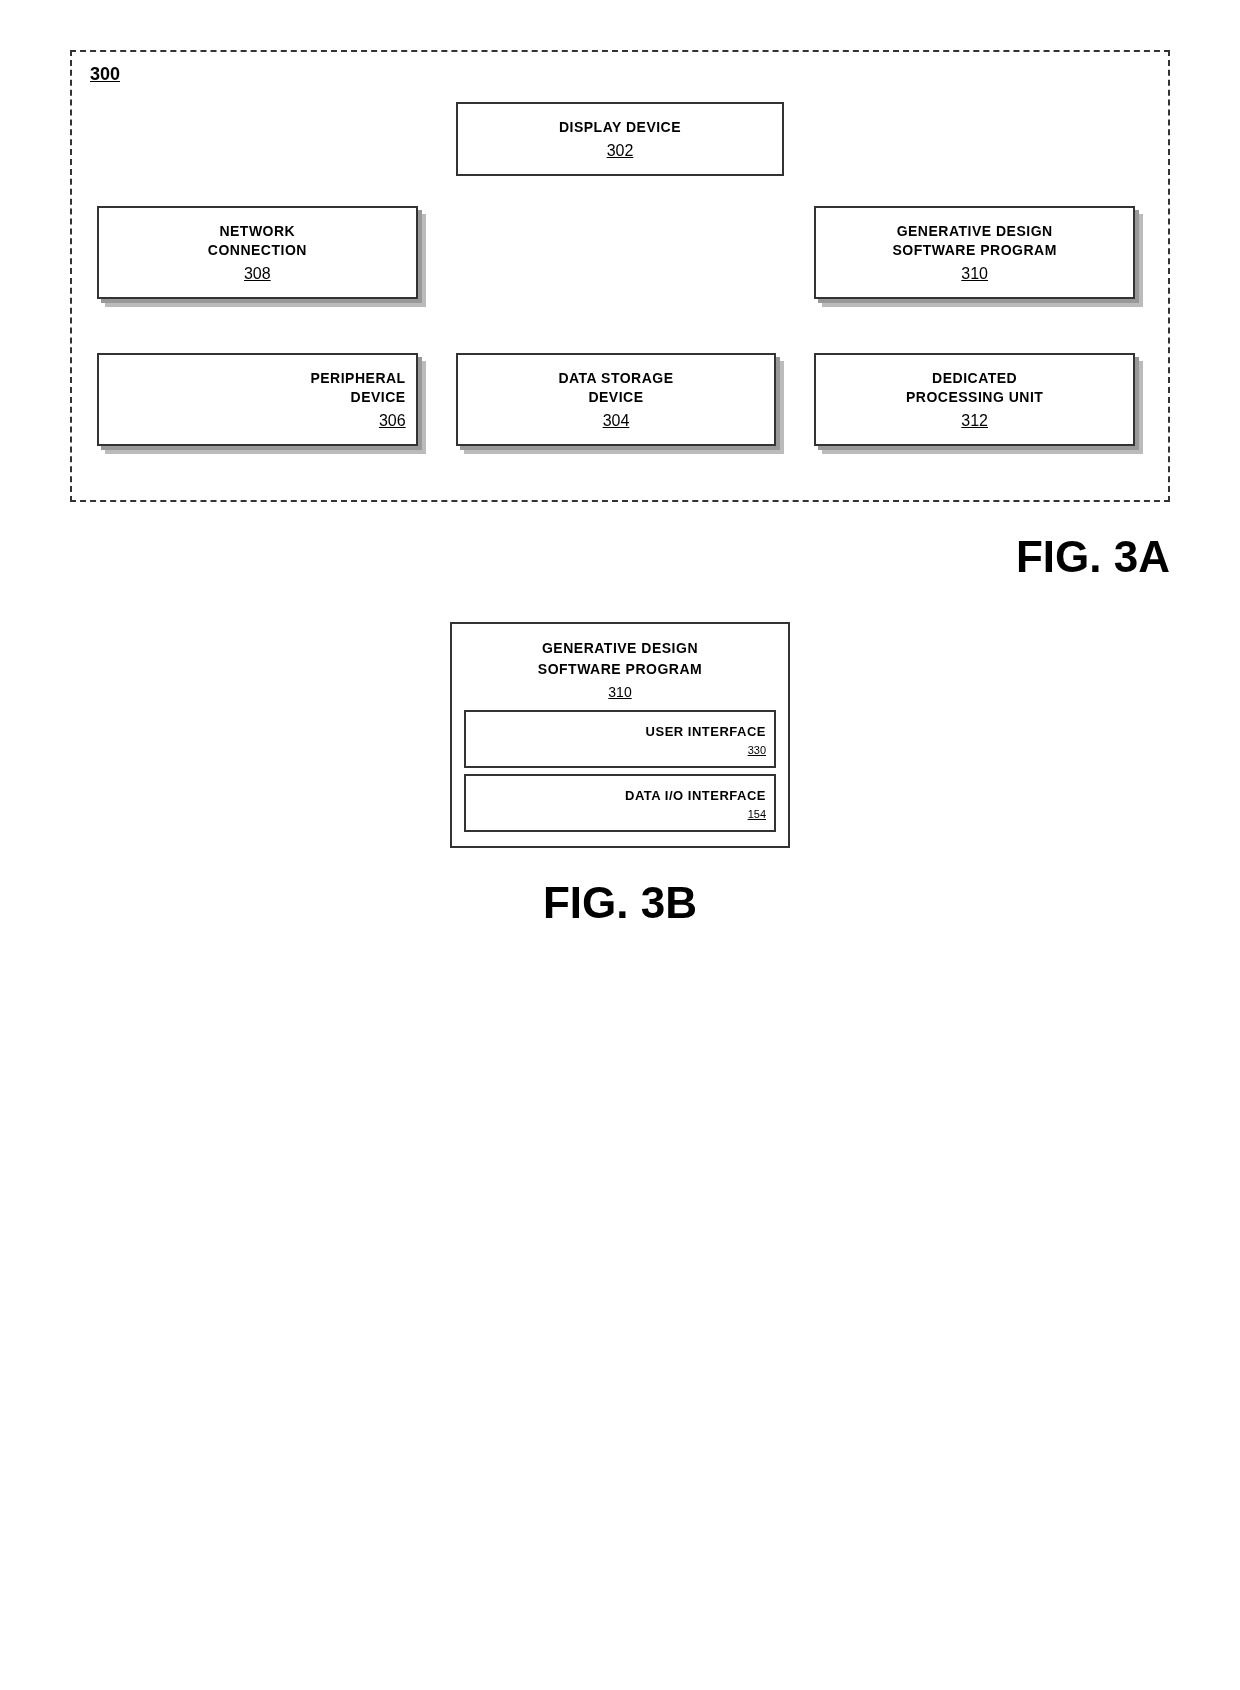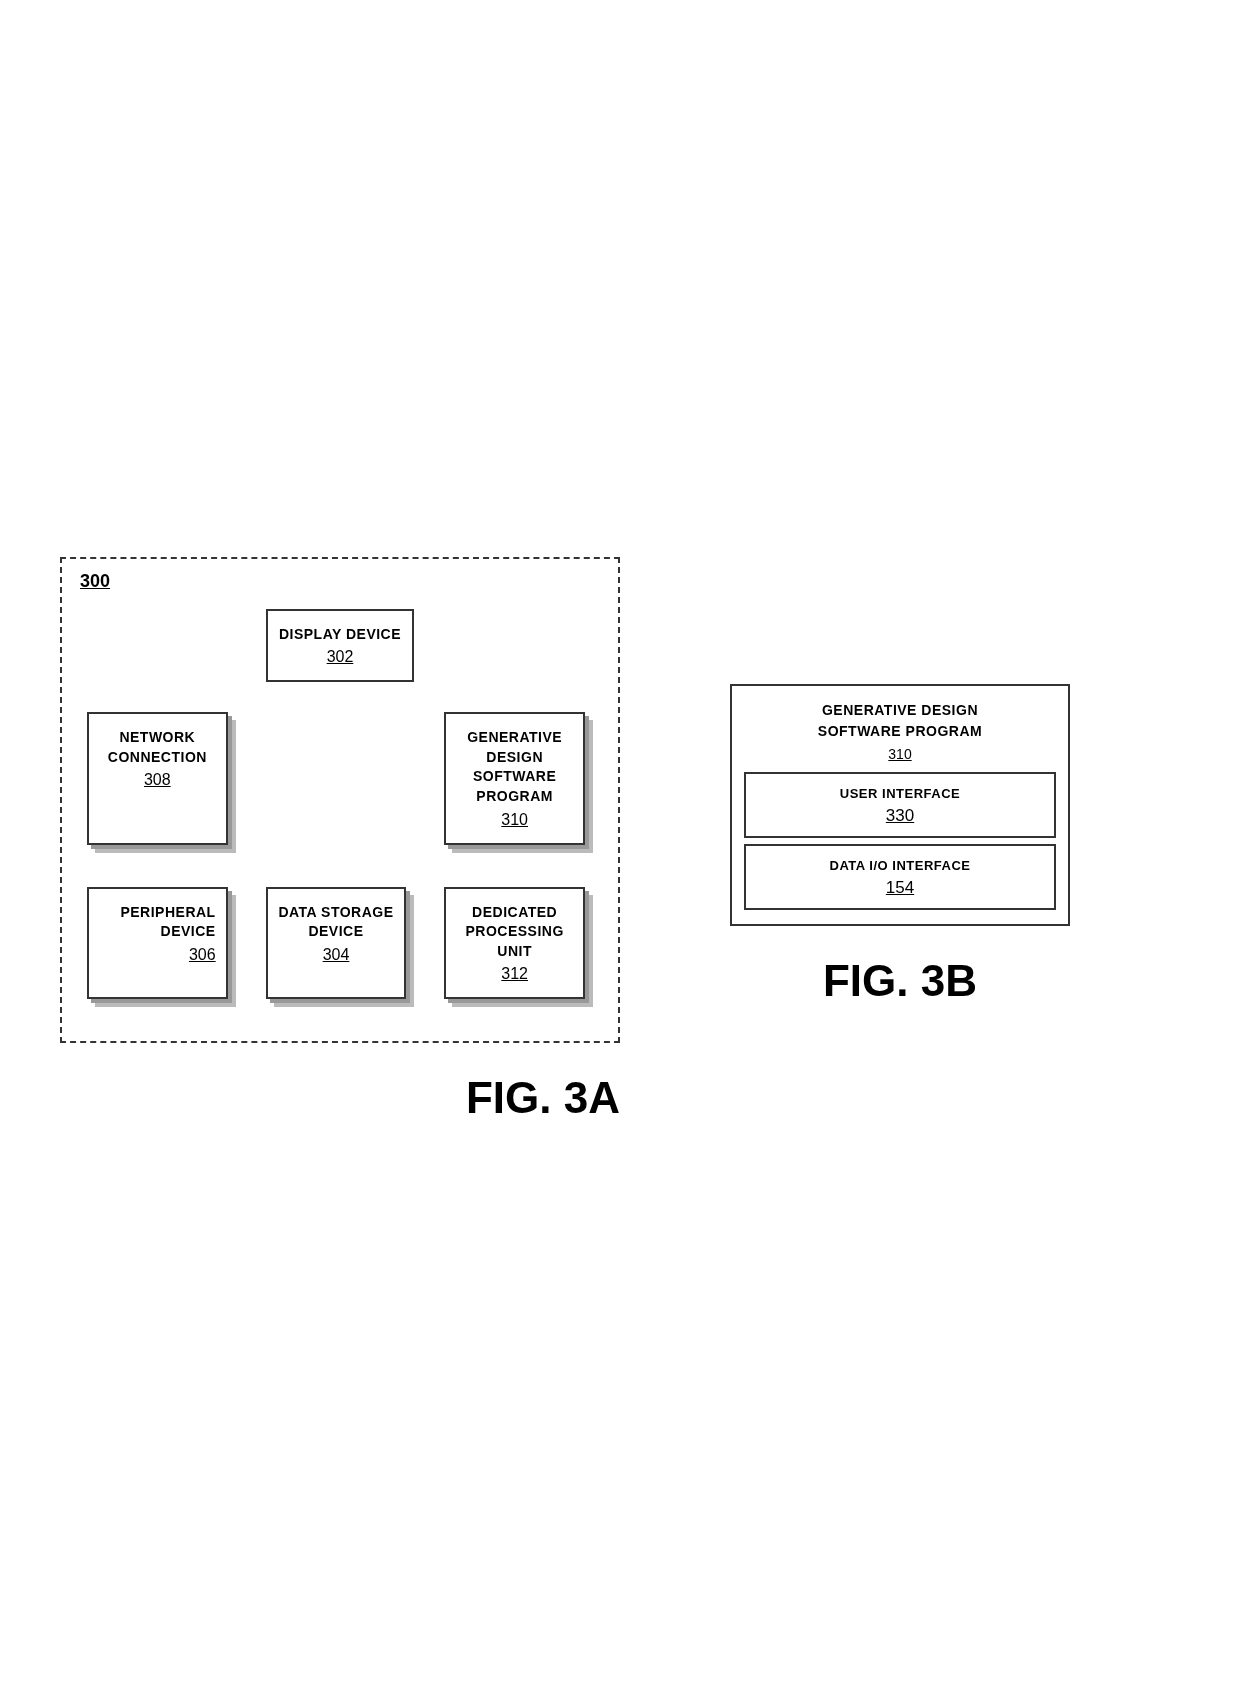--- a/index.html
+++ b/index.html
@@ -14,21 +14,21 @@
       background: #ffffff;
       font-family: Arial, sans-serif;
       position: relative;
       overflow: hidden;
     }
 
     .page-content {
       width: 100%;
       height: 100%;
       display: flex;
-      flex-direction: row;
+      flex-direction: column;
       align-items: center;
       padding: 40px 60px;
       border-radius: 20px;
     }
 
     
     .fig3a-container {
       width: 100%;
       max-width: 1100px;
       margin-top: 10px;
@@ -61,21 +61,21 @@
       border: 2px solid #333;
       padding: 14px 10px;
       text-align: center;
       background: #fff;
       position: relative;
     }
 
     .component-box.stacked {
       box-shadow: 4px 4px 0 #999, 8px 8px 0 #bbb;
       margin-right: 8px;
-      margin-bottom: 12px;
+      margin-bottom: 24px;
     }
 
     .component-box .box-title {
       font-size: 14px;
       font-weight: bold;
       letter-spacing: 0.5px;
       line-height: 1.4;
       text-transform: uppercase;
     }
 
@@ -169,38 +169,38 @@
     .inner-sub-list {
       display: flex;
       flex-direction: column;
       padding: 10px 12px 14px 12px;
       gap: 0;
     }
 
     .inner-sub-item {
       border: 2px solid #333;
       padding: 10px 8px;
-      text-align: center;
+      text-align: right;
       margin-bottom: 0;
     }
 
     .inner-sub-item + .inner-sub-item {
       margin-top: 6px;
     }
 
     .inner-sub-item .box-title {
       font-size: 13px;
       font-weight: bold;
       letter-spacing: 0.5px;
       text-transform: uppercase;
       line-height: 1.4;
     }
 
     .inner-sub-item .box-num {
-      font-size: 17px;
+      font-size: 11px;
       text-decoration: underline;
       margin-top: 3px;
       display: block;
     }
   </style>
 </head>
 <body>
 
 <div class="page-content">
 

